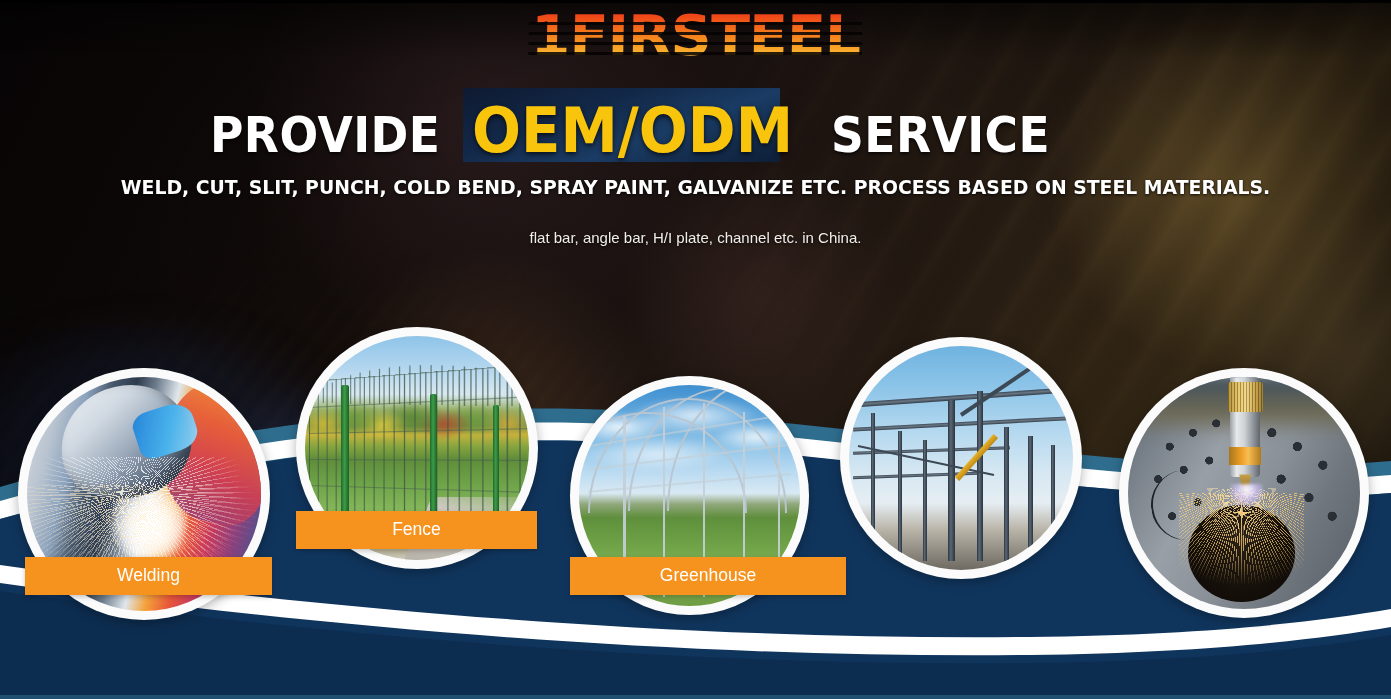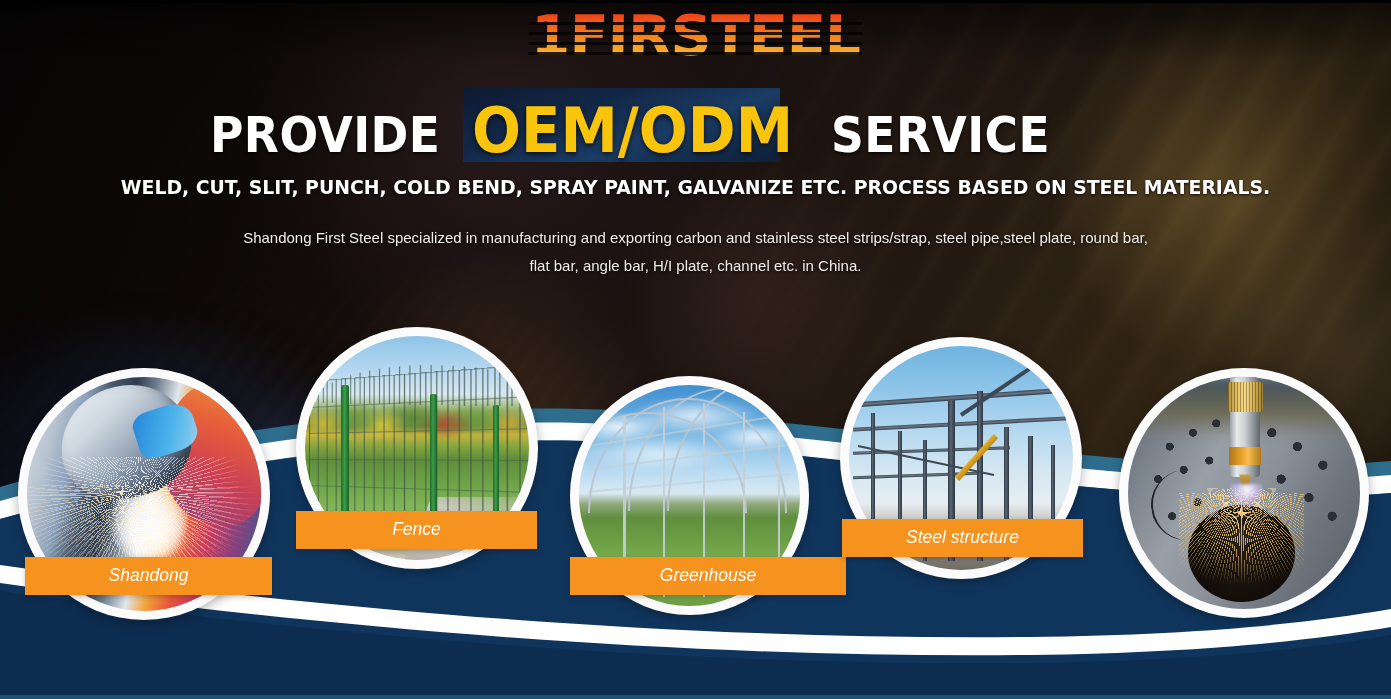--- a/index.html
+++ b/index.html
@@ -159,21 +159,21 @@
     width: 1020px;
     text-align: center;
     font-family: "Liberation Sans", sans-serif;
     font-size: 15px;
     line-height: 28px;
     color: #f1eeea;
     text-shadow: 0 1px 3px rgba(0,0,0,.85);
   }
 
   
-  .card { position: absolute; font-style: italic; }
+  .card { position: absolute; }
   .ring {
     position: absolute; left:0; top:0;
     border-radius: 50%;
     background: #fbfbfb;
     box-shadow: 0 3px 12px rgba(0,0,0,.30);
   }
   .photo {
     position: absolute;
     border-radius: 50%;
     overflow: hidden;
@@ -441,38 +441,37 @@
       <span class="oem-box"></span>
       <span class="hl-text">
         <span class="hl-w">PROVIDE</span><span class="sp"></span><span class="hl-y">OEM/ODM</span><span class="sp"></span><span class="hl-w">SERVICE</span>
       </span>
     </span>
   </div>
 
   <div class="subhead">WELD, CUT, SLIT, PUNCH, COLD BEND, SPRAY PAINT, GALVANIZE ETC. PROCESS BASED ON STEEL MATERIALS.</div>
 
   <div class="paragraph">
-    <div>Shandong First Steel specialized in manufacturing and exporting carbon and stainless steel strips/strap, steel pipe,steel plate, round bar,</div>
     <div>flat bar, angle bar, H/I plate, channel etc. in China.</div>
   </div>
 
   <div class="card" style="left:18px; top:368px; width:252px; height:252px;">
     <div class="ring" style="width:252px;height:252px;"></div>
     <div class="photo" style="left:9px;top:9px;width:234px;height:234px;">
       <div class="art-weld">
         <div class="weld-jacket"></div>
         <div class="weld-helmet"></div>
         <div class="weld-visor"></div>
         <div class="weld-glow"></div>
         <div class="weld-sparks"></div>
         <div class="weld-sparks2"></div>
       </div>
     </div>
     <div class="label" style="left:7px; top:189px; width:247px; height:38px;">
-      <span>Shandong</span>
+      <span>Welding</span>
     </div>
   </div>
 
   <div class="card" style="left:296px; top:327px; width:242px; height:242px;">
     <div class="ring" style="width:242px;height:242px;"></div>
     <div class="photo" style="left:9px;top:9px;width:224px;height:224px;">
       <div class="art-fence">
         <div class="fence-trees"></div>
         <div class="fence-road"></div>
         <div class="fence-mesh"></div>
@@ -525,23 +524,20 @@
         <div class="st-col" style="left:44%; top:24%; width:7px;  height:72%;"></div>
         <div class="st-col" style="left:57%; top:20%; width:6px;  height:76%;"></div>
         <div class="st-col" style="left:69%; top:36%; width:5px;  height:60%;"></div>
         <div class="st-col" style="left:80%; top:40%; width:5px;  height:56%;"></div>
         <div class="st-col" style="left:90%; top:44%; width:4px;  height:52%;"></div>
         <div class="st-diag" style="left:50%; top:30%; width:58%; height:4px; transform:rotate(-34deg);"></div>
         <div class="st-diag" style="left:4%;  top:44%; width:62%; height:2px; transform:rotate(12deg);"></div>
         <div class="st-crane" style="left:48%; top:58%; width:26%; height:6px; transform:rotate(-48deg);"></div>
       </div>
     </div>
-    <div class="label" style="left:2px; top:182px; width:241px; height:38px;">
-      <span>Steel structure</span>
-    </div>
   </div>
 
   <div class="card" style="left:1119px; top:368px; width:250px; height:250px;">
     <div class="ring" style="width:250px;height:250px;"></div>
     <div class="photo" style="left:9px;top:9px;width:232px;height:232px;">
       <div class="art-cut">
         <div class="cut-bg-blur"></div>
         <div class="cut-plate"></div>
         <div class="cut-scribe"></div>
         <div class="cut-hole"></div>

